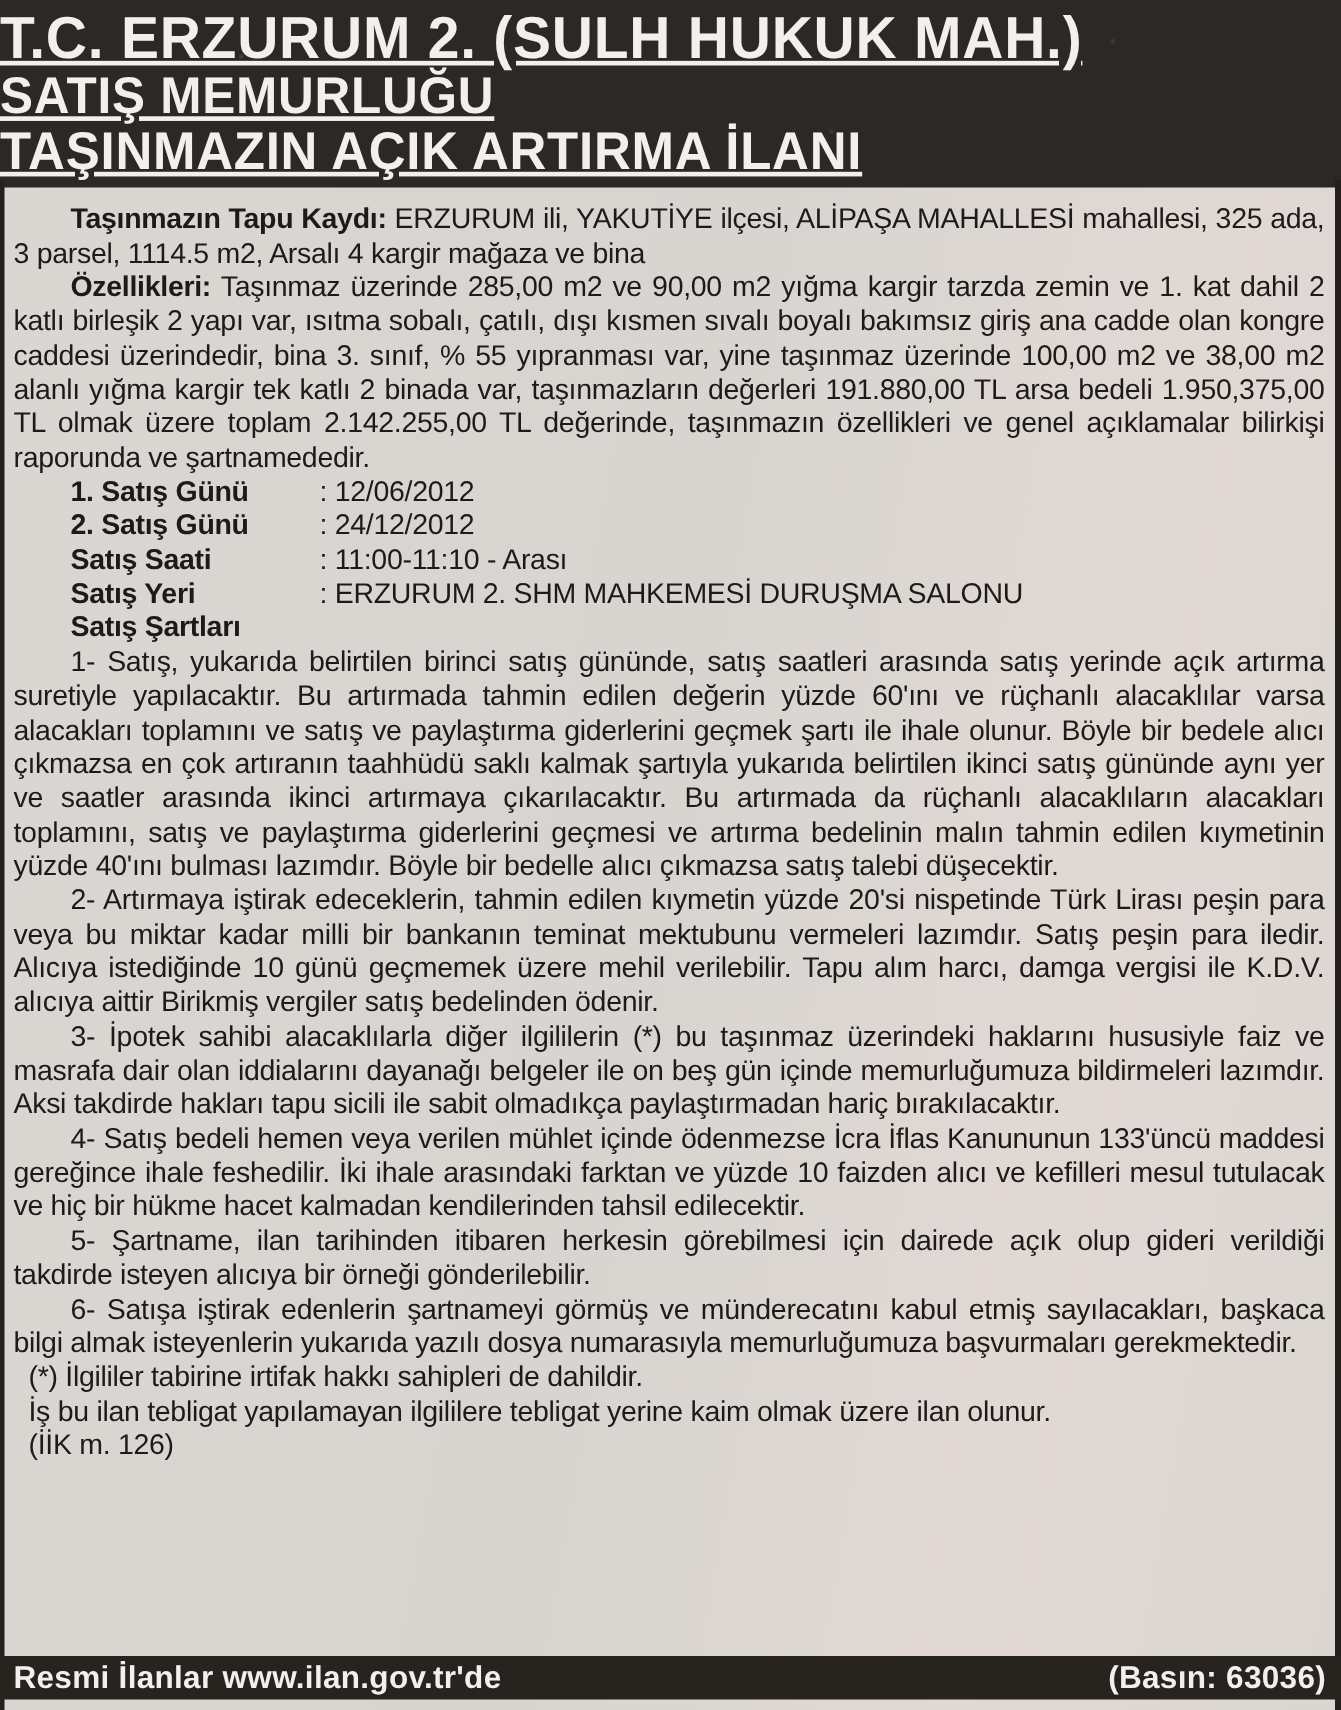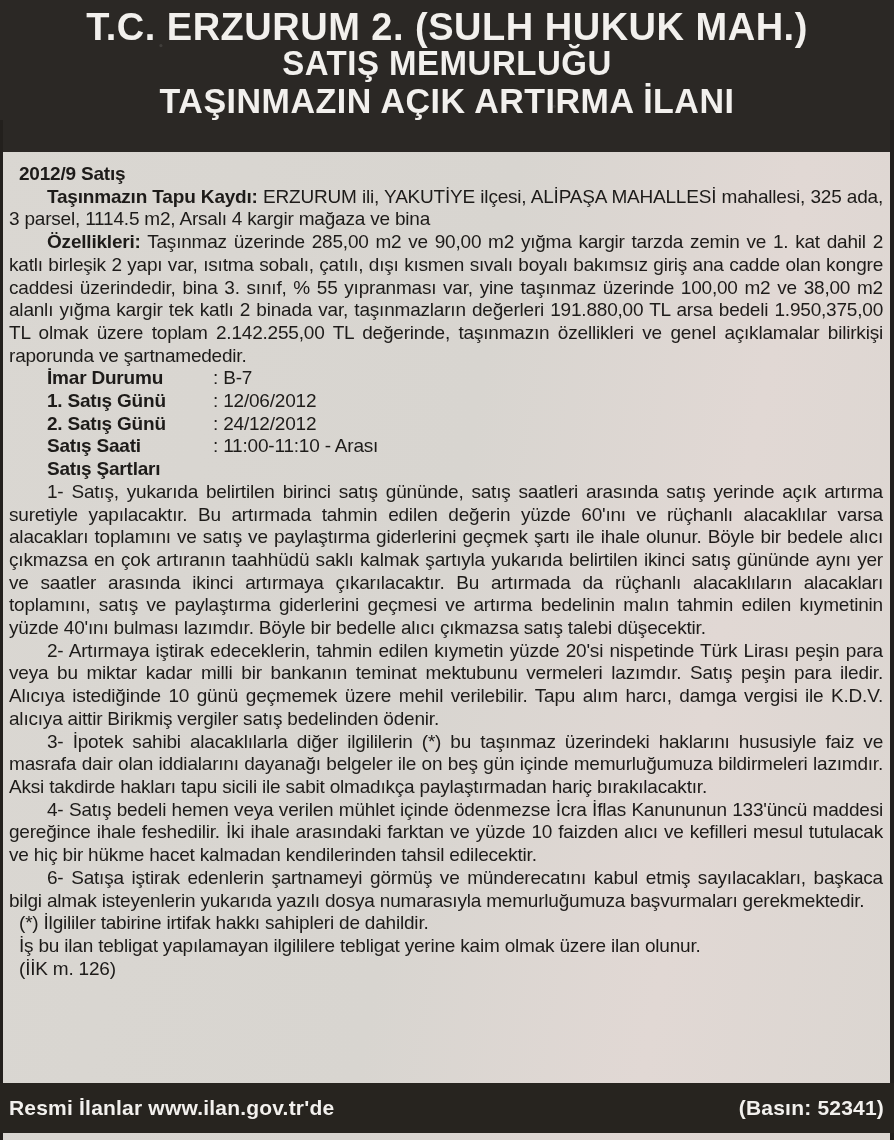--- a/index.html
+++ b/index.html
@@ -11,30 +11,30 @@
   }
   .notice {
     position: relative;
     width: 894px; height: 1140px;
     background: linear-gradient(100deg, #dad7d2 0%, #d8d5d0 50%, #e1d8d4 76%, #dbd6d1 100%);
     overflow: hidden;
   }
   
   .masthead {
     position: relative;
-    width: 894px; height: 152px;
+    width: 894px; height: 125px;
     background:
       radial-gradient(circle at 18% 30%, rgba(255,255,255,0.10) 0 1px, transparent 2px),
       radial-gradient(circle at 62% 70%, rgba(255,255,255,0.08) 0 1px, transparent 2px),
       radial-gradient(circle at 83% 22%, rgba(255,255,255,0.08) 0 1px, transparent 2px),
       #2b2825;
     color: #f2f0ed;
-    text-align: center;
     box-sizing: border-box;
     padding-top: 6px;
+    text-decoration: underline;
   }
   .masthead .m1 { font-size: 38px; font-weight: bold; line-height: 40px; letter-spacing: 0.5px; transform: scaleY(1.04); }
   .masthead .m2 { font-size: 33px; font-weight: bold; line-height: 36px; letter-spacing: 0.5px; transform: scaleY(1.04); }
   .masthead .m3 { font-size: 34px; font-weight: bold; line-height: 38px; letter-spacing: 0.5px; transform: scaleY(1.04); }
   
   .rule-left  { position: absolute; left: 0;  top: 120px; bottom: 0; width: 3px; background: #23201d; }
   .rule-right { position: absolute; right: 0; top: 120px; bottom: 0; width: 4px; background: #23201d; }
   
   .body-text {
     position: relative;
@@ -52,21 +52,21 @@
   .fields { margin-left: 38px; }
   .frow { display: flex; }
   .flabel { font-weight: bold; width: 166px; flex: none; }
   .fvalue { flex: 1; white-space: nowrap; }
   .cond-title { font-weight: bold; margin-left: 38px; }
   .small-indent { text-indent: 10px !important; }
   
   .footer {
     position: absolute;
     left: 0; bottom: 7px;
-    width: 894px; height: 50px;
+    width: 894px; height: 29px;
     background: #27241f;
     color: #f2f0ed;
     display: flex;
     justify-content: space-between;
     align-items: center;
     box-sizing: border-box;
     padding: 0 10px 0 9px;
     font-weight: bold;
     font-size: 21px;
     letter-spacing: 0.2px;
@@ -81,57 +81,57 @@
     <div class="m1">T.C. ERZURUM 2. (SULH HUKUK MAH.)</div>
     <div class="m2">SATIŞ MEMURLUĞU</div>
     <div class="m3">TAŞINMAZIN AÇIK ARTIRMA İLANI</div>
   </div>
 
   <div class="rule-left"></div>
   <div class="rule-right"></div>
 
   <div class="body-text">
 
-    <p class="caseno small-indent">2012/9 Satış</p>
 
     <p><span class="b">Taşınmazın Tapu Kaydı:</span><span> ERZURUM ili, YAKUTİYE ilçesi, ALİPAŞA MAHALLESİ mahallesi, 325 ada, 3 parsel, 1114.5 m2, Arsalı 4 kargir mağaza ve bina</span></p>
 
     <p><span class="b">Özellikleri:</span><span> Taşınmaz üzerinde 285,00 m2 ve 90,00 m2 yığma kargir tarzda zemin ve 1. kat dahil 2 katlı birleşik 2 yapı var, ısıtma sobalı, çatılı, dışı kısmen sıvalı boyalı bakımsız giriş ana cadde olan kongre caddesi üzerindedir, bina 3. sınıf, % 55 yıpranması var, yine taşınmaz üzerinde 100,00 m2 ve 38,00 m2 alanlı yığma kargir tek katlı 2 binada var, taşınmazların değerleri 191.880,00 TL arsa bedeli 1.950,375,00 TL olmak üzere toplam 2.142.255,00 TL değerinde, taşınmazın özellikleri ve genel açıklamalar bilirkişi raporunda ve şartnamededir.</span></p>
 
     <div class="fields">
-      <div class="frow">
-        <span class="flabel">İmar Durumu</span>
-        <span class="fvalue">: B-7</span>
-      </div>
       <div class="frow">
         <span class="flabel">1. Satış Günü</span>
         <span class="fvalue">: 12/06/2012</span>
       </div>
       <div class="frow">
         <span class="flabel">2. Satış Günü</span>
         <span class="fvalue">: 24/12/2012</span>
       </div>
       <div class="frow">
         <span class="flabel">Satış Saati</span>
         <span class="fvalue">: 11:00-11:10 - Arası</span>
       </div>
+      <div class="frow">
+        <span class="flabel">Satış Yeri</span>
+        <span class="fvalue">: ERZURUM 2. SHM MAHKEMESİ DURUŞMA SALONU</span>
+      </div>
     </div>
 
     <div class="cond-title">Satış Şartları</div>
 
     <p>1- Satış, yukarıda belirtilen birinci satış gününde, satış saatleri arasında satış yerinde açık artırma suretiyle yapılacaktır. Bu artırmada tahmin edilen değerin yüzde 60'ını ve rüçhanlı alacaklılar varsa alacakları toplamını ve satış ve paylaştırma giderlerini geçmek şartı ile ihale olunur. Böyle bir bedele alıcı çıkmazsa en çok artıranın taahhüdü saklı kalmak şartıyla yukarıda belirtilen ikinci satış gününde aynı yer ve saatler arasında ikinci artırmaya çıkarılacaktır. Bu artırmada da rüçhanlı alacaklıların alacakları toplamını, satış ve paylaştırma giderlerini geçmesi ve artırma bedelinin malın tahmin edilen kıymetinin yüzde 40'ını bulması lazımdır. Böyle bir bedelle alıcı çıkmazsa satış talebi düşecektir.</p>
     <p>2- Artırmaya iştirak edeceklerin, tahmin edilen kıymetin yüzde 20'si nispetinde Türk Lirası peşin para veya bu miktar kadar milli bir bankanın teminat mektubunu vermeleri lazımdır. Satış peşin para iledir. Alıcıya istediğinde 10 günü geçmemek üzere mehil verilebilir. Tapu alım harcı, damga vergisi ile K.D.V. alıcıya aittir Birikmiş vergiler satış bedelinden ödenir.</p>
     <p>3- İpotek sahibi alacaklılarla diğer ilgililerin (*) bu taşınmaz üzerindeki haklarını hususiyle faiz ve masrafa dair olan iddialarını dayanağı belgeler ile on beş gün içinde memurluğumuza bildirmeleri lazımdır. Aksi takdirde hakları tapu sicili ile sabit olmadıkça paylaştırmadan hariç bırakılacaktır.</p>
     <p>4- Satış bedeli hemen veya verilen mühlet içinde ödenmezse İcra İflas Kanununun 133'üncü maddesi gereğince ihale feshedilir. İki ihale arasındaki farktan ve yüzde 10 faizden alıcı ve kefilleri mesul tutulacak ve hiç bir hükme hacet kalmadan kendilerinden tahsil edilecektir.</p>
+    <p>5- Şartname, ilan tarihinden itibaren herkesin görebilmesi için dairede açık olup gideri verildiği takdirde isteyen alıcıya bir örneği gönderilebilir.</p>
     <p>6- Satışa iştirak edenlerin şartnameyi görmüş ve münderecatını kabul etmiş sayılacakları, başkaca bilgi almak isteyenlerin yukarıda yazılı dosya numarasıyla memurluğumuza başvurmaları gerekmektedir.</p>
 
     <p class="small-indent">(*) İlgililer tabirine irtifak hakkı sahipleri de dahildir.</p>
     <p class="small-indent">İş bu ilan tebligat yapılamayan ilgililere tebligat yerine kaim olmak üzere ilan olunur.</p>
     <p class="small-indent">(İİK m. 126)</p>
 
   </div>
 
   <div class="footer">
     <span>Resmi İlanlar www.ilan.gov.tr'de</span>
-    <span>(Basın: 52341)</span>
+    <span>(Basın: 63036)</span>
   </div>
 
 </div>
 
 </body></html>

